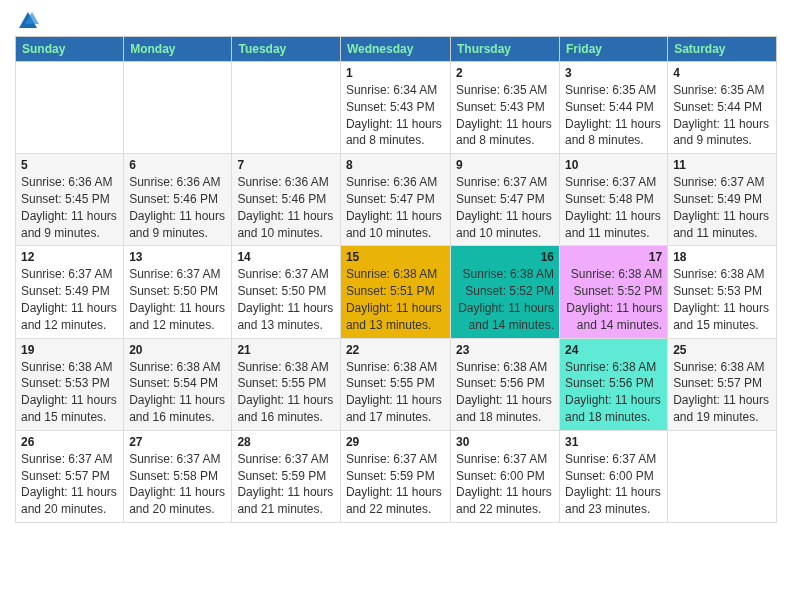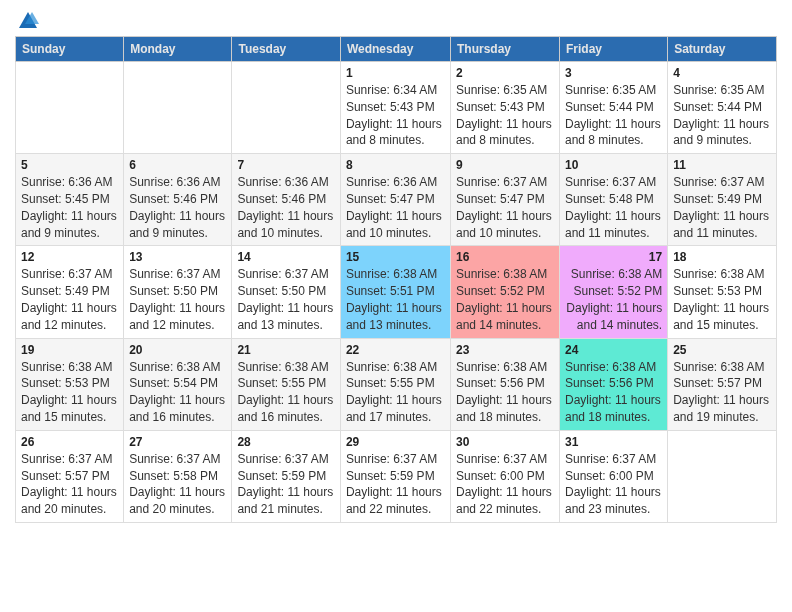--- a/index.html
+++ b/index.html
@@ -8,21 +8,21 @@
     .header { display: flex; justify-content: space-between; align-items: flex-start; margin-bottom: 8px; }
     .logo { display: flex; flex-direction: column; align-items: flex-start; }
     .logo-text { display: flex; align-items: center; }
     .logo-general { font-size: 18px; font-weight: bold; color: #1a1a2e; }
     .logo-blue { font-size: 18px; font-weight: bold; color: #1a6bb5; }
     .logo-icon { width: 22px; height: 22px; margin-left: 2px; }
     .title-section { text-align: right; }
     .month-title { font-size: 32px; font-weight: bold; color: #1a1a2e; }
     .location { font-size: 15px; color: #333; }
     .calendar { width: 100%; border-collapse: collapse; font-size: 9.5px; }
-    .calendar th { background: #2b6cb0; color: #e5e5e5; text-align: left; padding: 5px 6px; font-size: 12px; font-weight: bold; border: 1px solid #ccc; }
+    .calendar th { background: #2b6cb0; color: #86efac; text-align: left; padding: 5px 6px; font-size: 12px; font-weight: bold; border: 1px solid #ccc; }
     .calendar td { border: 1px solid #ddd; vertical-align: top; padding: 4px 5px; width: 113px; min-height: 70px; }
     .day-num { font-size: 12px; font-weight: bold; color: #222; margin-bottom: 2px; }
     .day-info { color: #333; font-size: 12px; line-height: 1.4; }
     .empty { background: #fff; }
   </style>
 </head>
 <body>
 
 <div class="container">
   <div class="header">
@@ -112,25 +112,25 @@
             <div class="day-info">Sunrise: 6:37 AM<br>Sunset: 5:49 PM<br>Daylight: 11 hours<br>and 12 minutes.</div>
           </td>
           <td style="background: rgb(255, 255, 255);">
             <div class="day-num">13</div>
             <div class="day-info">Sunrise: 6:37 AM<br>Sunset: 5:50 PM<br>Daylight: 11 hours<br>and 12 minutes.</div>
           </td>
           <td style="background: rgb(255, 255, 255);">
             <div class="day-num">14</div>
             <div class="day-info">Sunrise: 6:37 AM<br>Sunset: 5:50 PM<br>Daylight: 11 hours<br>and 13 minutes.</div>
           </td>
-          <td style="background: #7dd3fc;">
+          <td style="background: #eab308;">
             <div class="day-num">15</div>
             <div class="day-info">Sunrise: 6:38 AM<br>Sunset: 5:51 PM<br>Daylight: 11 hours<br>and 13 minutes.</div>
           </td>
-          <td style="background: #fca5a5;">
+          <td style="background: #14b8a6; text-align: right;">
             <div class="day-num">16</div>
             <div class="day-info">Sunrise: 6:38 AM<br>Sunset: 5:52 PM<br>Daylight: 11 hours<br>and 14 minutes.</div>
           </td>
           <td style="background: #f0abfc; text-align: right;">
             <div class="day-num">17</div>
             <div class="day-info">Sunrise: 6:38 AM<br>Sunset: 5:52 PM<br>Daylight: 11 hours<br>and 14 minutes.</div>
           </td>
           <td style="background: rgb(255, 255, 255);">
             <div class="day-num">18</div>
             <div class="day-info">Sunrise: 6:38 AM<br>Sunset: 5:53 PM<br>Daylight: 11 hours<br>and 15 minutes.</div>

